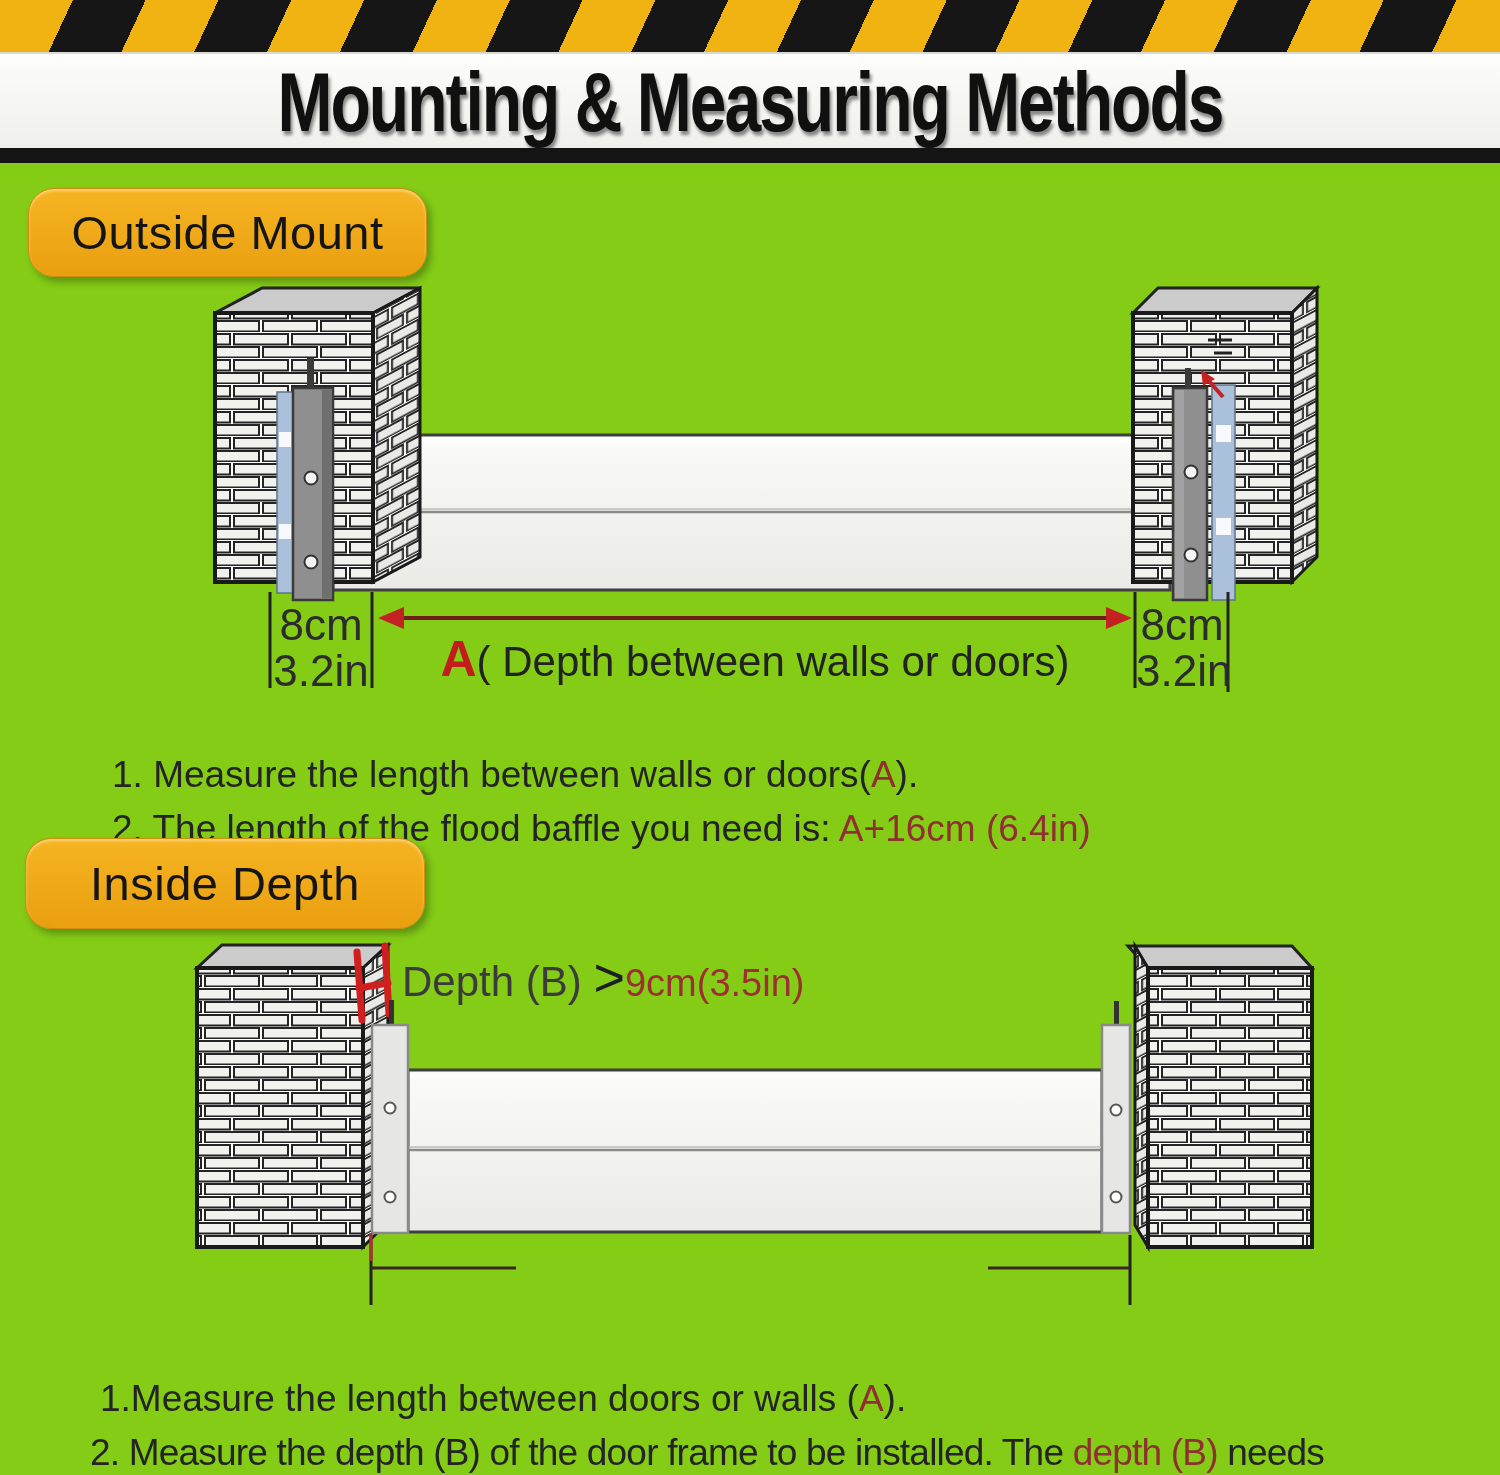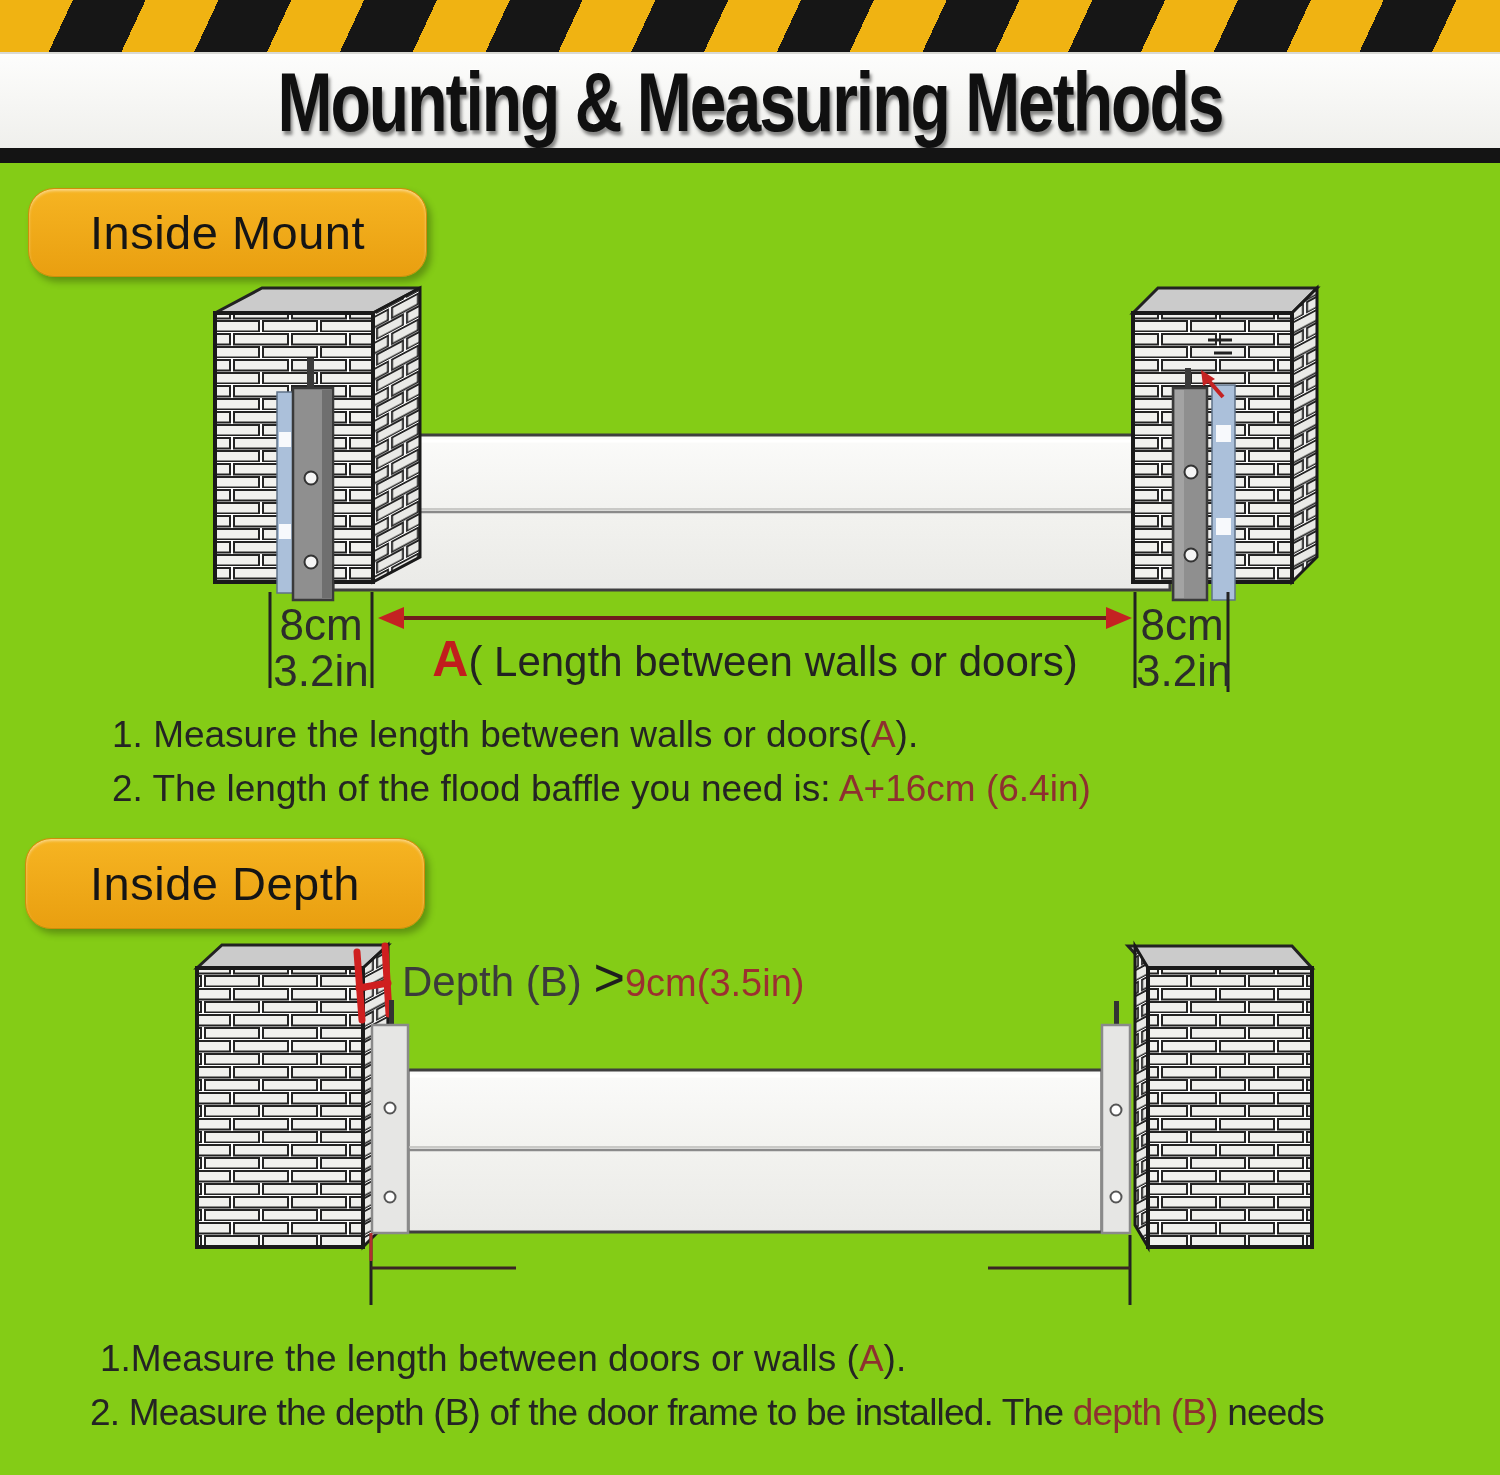--- a/index.html
+++ b/index.html
@@ -51,37 +51,37 @@
   }
   .depth-label .d1{font-size:42px;color:#3b3b3b;}
   .depth-label .gt{font-size:54px;color:#1e1e1e;}
   .depth-label .d2{font-size:38px;color:#9c3030;}
   .length-custom{
     position:absolute;left:520px;top:1242px;width:470px;text-align:center;white-space:nowrap;
     font-size:46px;color:#242424;
   }
   .length-custom .mid-a{color:#9c3030;}
   
-  .step{position:absolute;font-size:37px;color:#242424;white-space:nowrap;}
+  .step{position:absolute;font-size:37px;color:#242424;white-space:nowrap;margin-top:40px;}
   .step .maroon{color:#8e3030;}
   .step-tight{font-size:37px;letter-spacing:-0.8px;}
 </style>
 </head>
 <body>
 
 <div class="canvas">
 
   <div class="caution-stripes"></div>
   <div class="title-band">
     <div class="main-title">Mounting &amp; Measuring Methods</div>
   </div>
   <div class="header-bar"></div>
 
   <div class="badge badge-outside">
-    <span>Inside Mount</span>
+    <span>Outside Mount</span>
   </div>
 
   <svg class="diagram" style="top:280px" width="1500" height="415" viewBox="0 0 1500 415">
     <defs>
       <pattern id="brickF1" width="58" height="26" patternUnits="userSpaceOnUse">
         <rect width="58" height="26" fill="#ffffff"></rect>
         <rect x="2" y="2" width="54" height="10.5" fill="#f1f1ee" stroke="#242424" stroke-width="2"></rect>
         <rect x="-27" y="15" width="54" height="10.5" fill="#f1f1ee" stroke="#242424" stroke-width="2"></rect>
         <rect x="31" y="15" width="54" height="10.5" fill="#f1f1ee" stroke="#242424" stroke-width="2"></rect>
       </pattern>
@@ -162,21 +162,21 @@
 
   <div class="dim-col" style="left:268px;top:594px;width:106px">
     <div>8cm</div>
     <div>3.2in</div>
   </div>
   <div class="dim-col" style="left:1136px;top:594px;width:92px">
     <div>8cm</div>
     <div>3.2in</div>
   </div>
   <div class="dim-a-label">
-    <span class="big-a">A</span><span class="rest">( Length between walls or doors)</span>
+    <span class="big-a">A</span><span class="rest">( Depth between walls or doors)</span>
   </div>
 
   <div class="step" style="left:112px;top:714px">
     <span>1. Measure the length between walls or doors(</span><span class="maroon">A</span><span>).</span>
   </div>
   <div class="step" style="left:112px;top:768px">
     <span>2. The length of the flood baffle you need is: </span><span class="maroon">A+16cm (6.4in)</span>
   </div>
 
   <div class="badge badge-inside">

